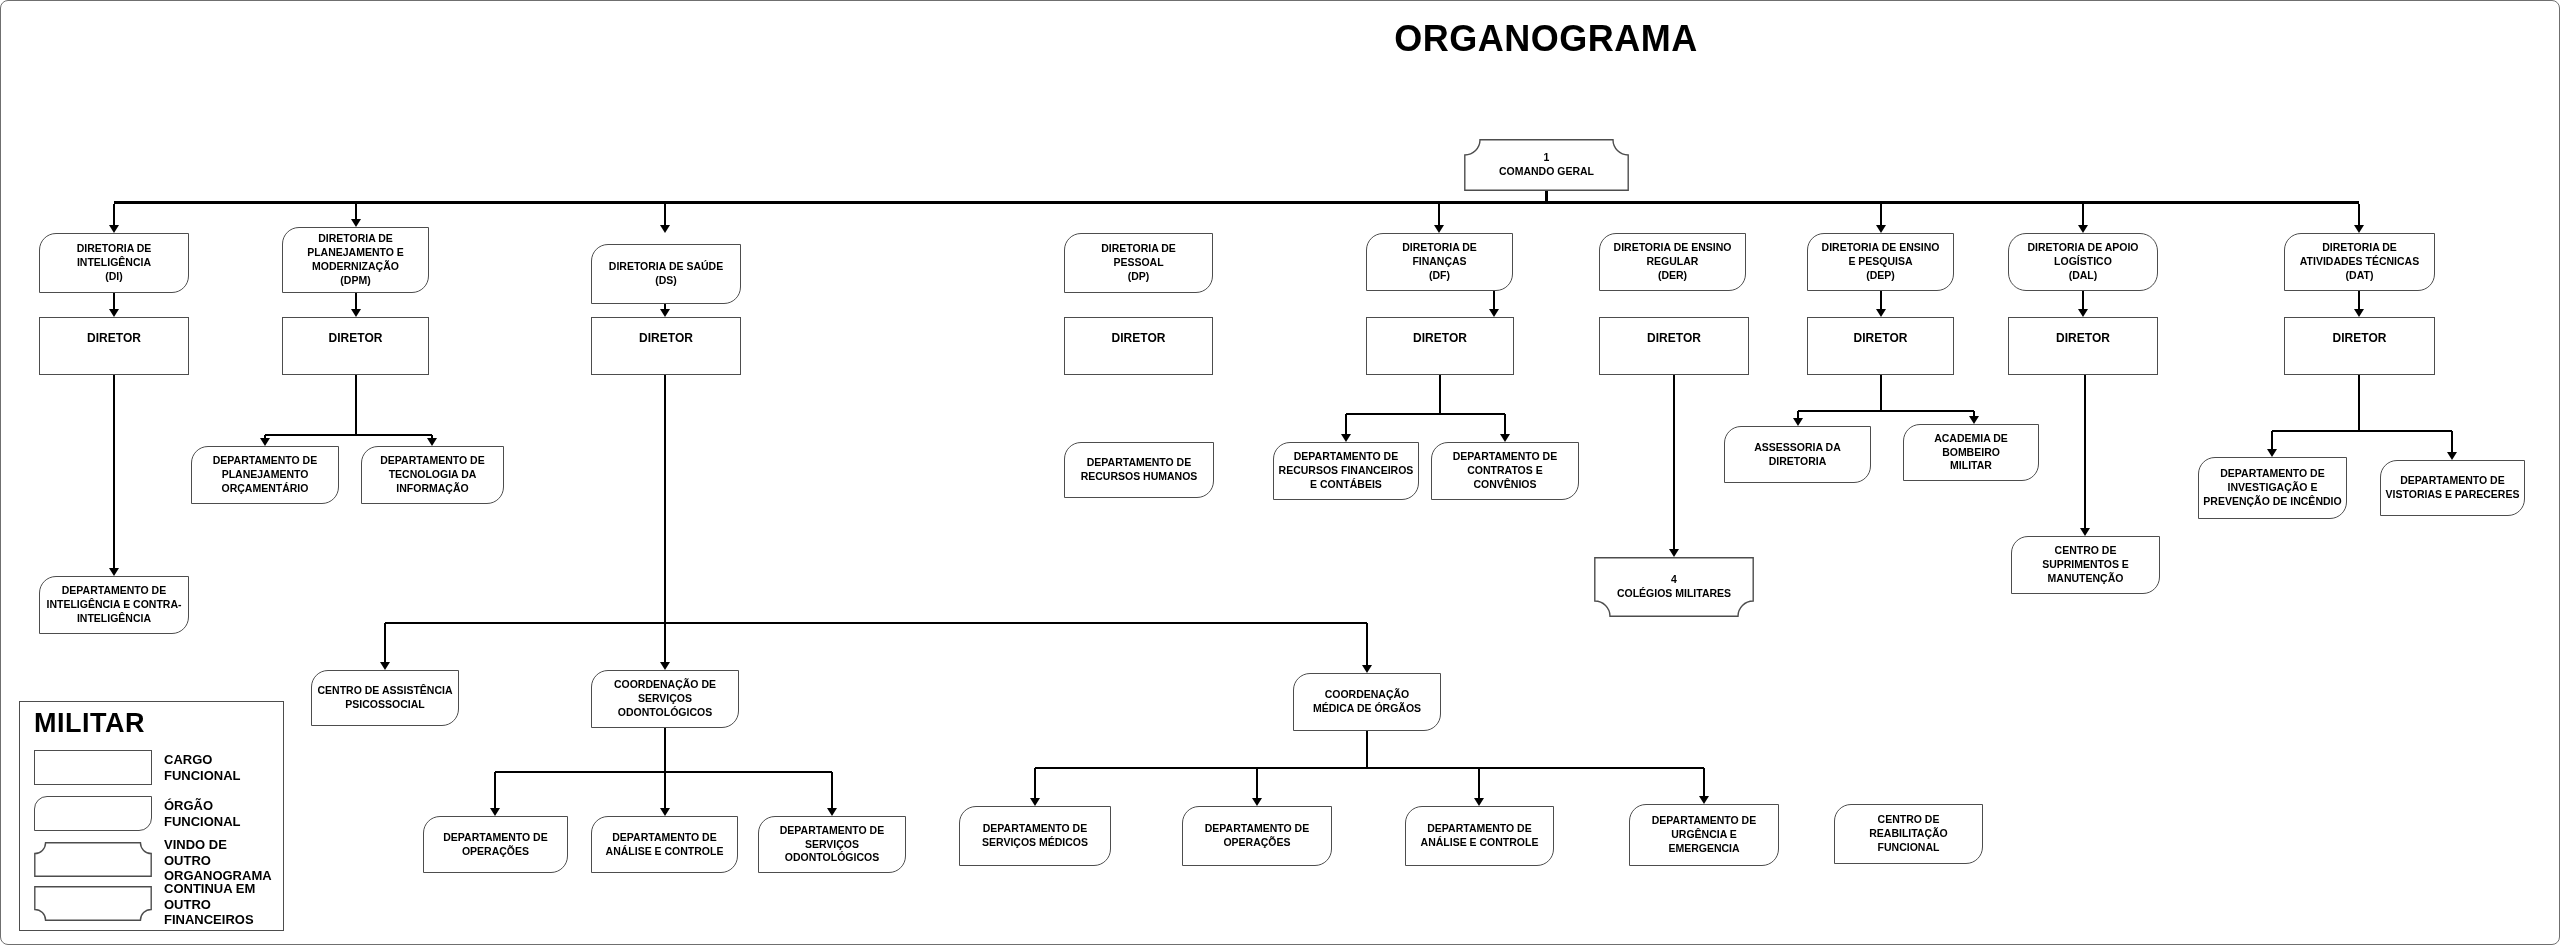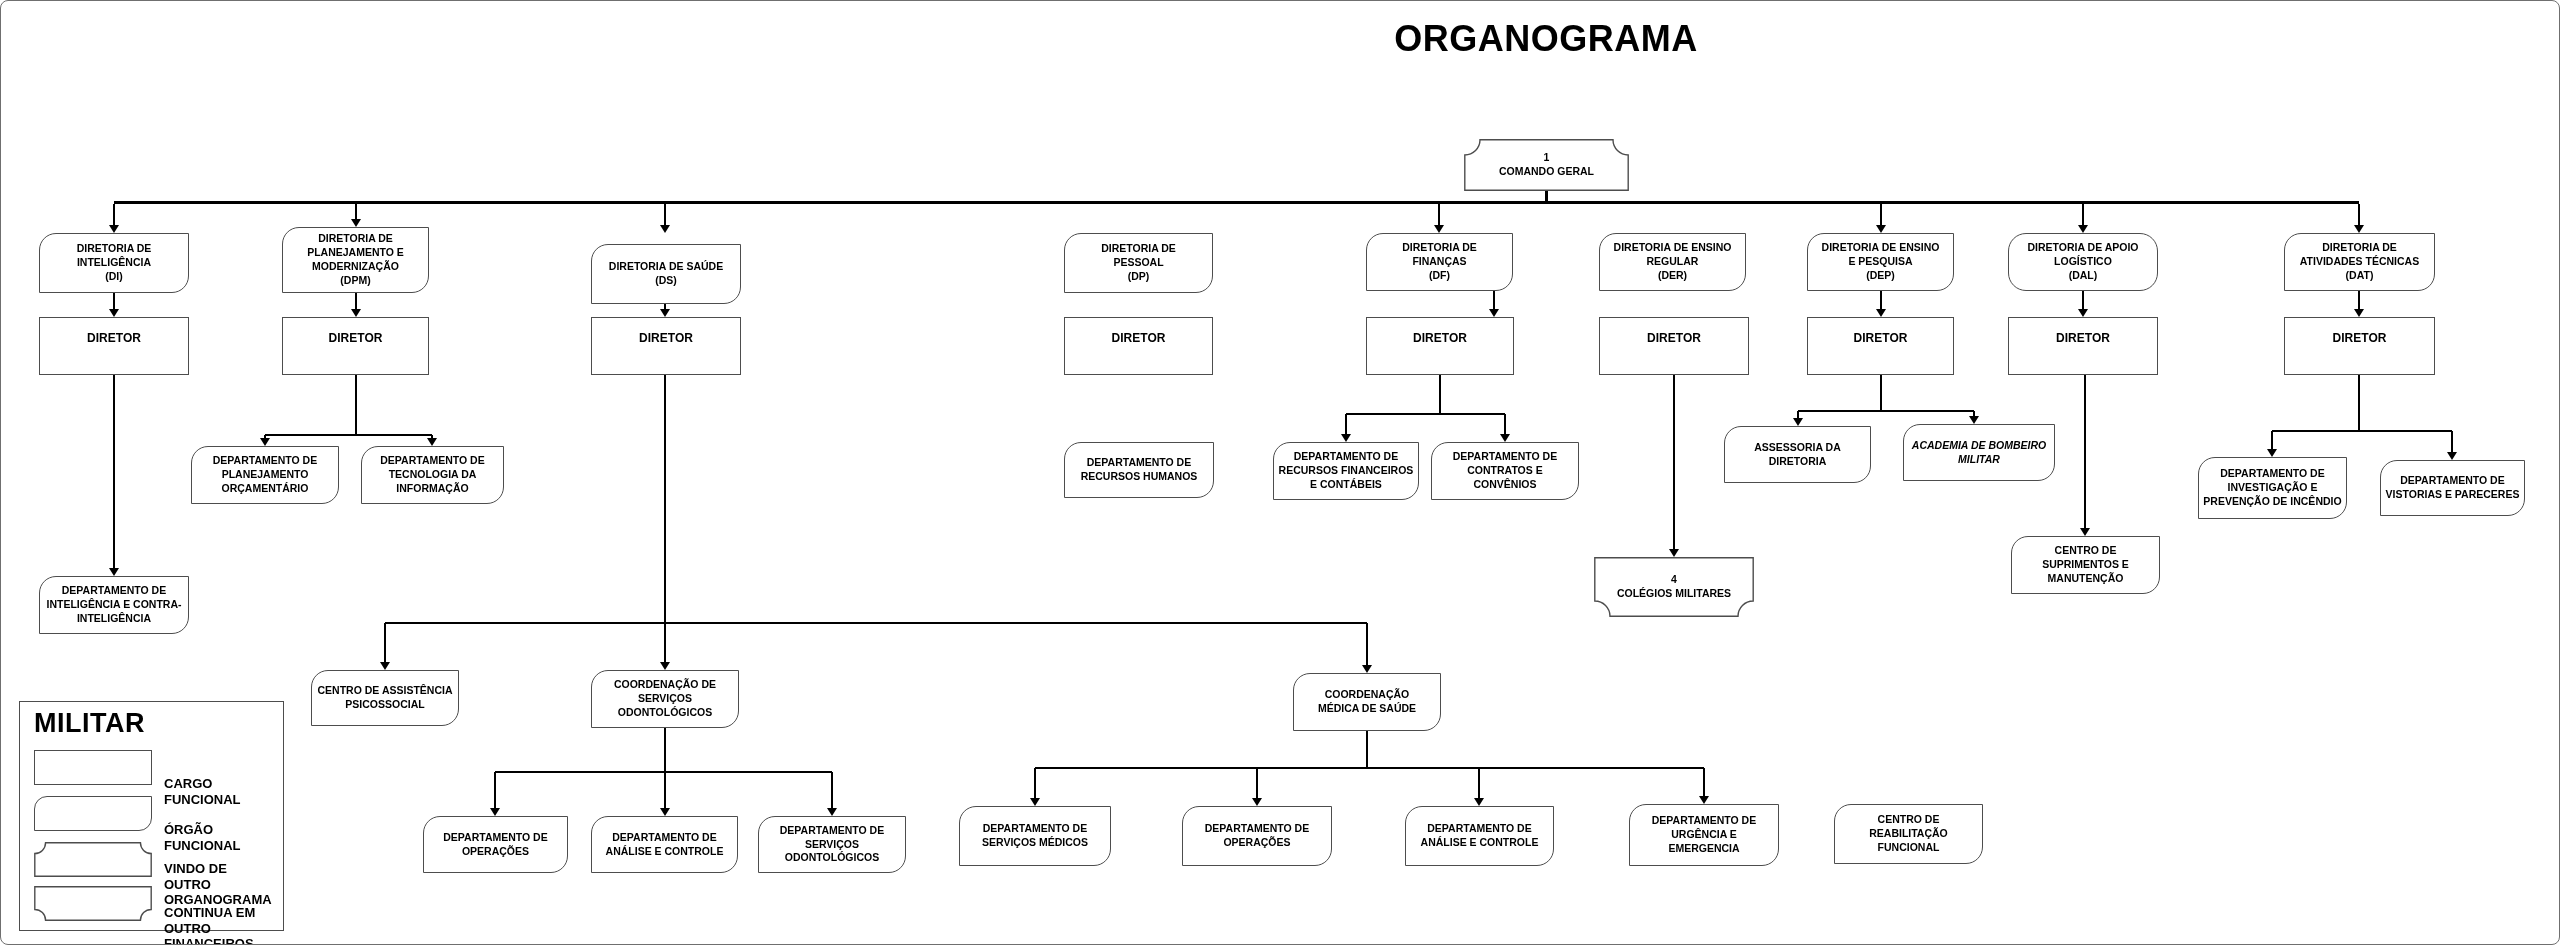--- a/index.html
+++ b/index.html
@@ -14,21 +14,21 @@
   .node.vindo,.node.continua{border:none;background:transparent;}
   .node .shape-svg{position:absolute;left:0;top:0;z-index:1;}
   .hline,.vline{position:absolute;background:#000;}
   .arrowhead{position:absolute;width:0;height:0;border-left:5px solid transparent;border-right:5px solid transparent;border-top:8px solid #000;}
   .legend{position:absolute;left:18px;top:700px;width:265px;height:230px;border:1.6px solid #4d4d4d;background:#fff;box-sizing:border-box;}
   .legend-title{position:absolute;left:14px;top:6px;font-size:27px;font-weight:bold;color:#000;letter-spacing:0.5px;}
   .legend-item{position:absolute;left:14px;width:240px;height:36px;}
   .legend-sample{position:absolute;left:0;top:0;width:118px;height:35px;background:#fff;box-sizing:border-box;}
   .legend-sample.cargo{border:1.3px solid #4d4d4d;}
   .legend-sample.orgao{border:1.3px solid #4d4d4d;border-radius:13px 0 13px 0;}
-  .legend-label{position:absolute;left:130px;top:50%;transform:translateY(-50%);font-size:13px;font-weight:bold;line-height:1.2;white-space:pre-line;color:#000;margin-top:24px;}
+  .legend-label{position:absolute;left:130px;top:50%;transform:translateY(-50%);font-size:13px;font-weight:bold;line-height:1.2;white-space:pre-line;color:#000;}
 </style>
 </head>
 <body>
 
 <div class="stage">
   <div class="title">
     <div>ORGANOGRAMA</div>
   </div>
 
   <div id="connectors-layer">
@@ -231,21 +231,21 @@
         <svg width="160" height="60" viewBox="0 0 160 60" class="shape-svg">
           <path d="M 0.8 0.8 L 159.2 0.8 L 159.2 44 A 15.2 15.2 0 0 0 144 59.2 L 16 59.2 A 15.2 15.2 0 0 0 0.8 44 Z" fill="#ffffff" stroke="#4d4d4d" stroke-width="1.4"></path>
         </svg>
         <div class="lbl">4
 COLÉGIOS MILITARES</div>
       </div>
       <div class="node orgao" style="left: 1723px; top: 425px; width: 147px; height: 57px;">
         <div class="lbl">ASSESSORIA DA
 DIRETORIA</div>
       </div>
-      <div class="node orgao" style="left: 1902px; top: 423px; width: 152px; height: 57px; font-style: italic;">
+      <div class="node orgao" style="left: 1902px; top: 423px; width: 136px; height: 57px;">
         <div class="lbl">ACADEMIA DE BOMBEIRO
 MILITAR</div>
       </div>
       <div class="node orgao" style="left: 2010px; top: 535px; width: 149px; height: 58px;">
         <div class="lbl">CENTRO DE
 SUPRIMENTOS E
 MANUTENÇÃO</div>
       </div>
       <div class="node orgao" style="left: 2197px; top: 456px; width: 149px; height: 62px;">
         <div class="lbl">DEPARTAMENTO DE
@@ -260,21 +260,21 @@
         <div class="lbl">CENTRO DE ASSISTÊNCIA
 PSICOSSOCIAL</div>
       </div>
       <div class="node orgao" style="left: 590px; top: 669px; width: 148px; height: 58px;">
         <div class="lbl">COORDENAÇÃO DE
 SERVIÇOS
 ODONTOLÓGICOS</div>
       </div>
       <div class="node orgao" style="left: 1292px; top: 672px; width: 148px; height: 58px;">
         <div class="lbl">COORDENAÇÃO
-MÉDICA DE SAÚDE</div>
+MÉDICA DE ÓRGÃOS</div>
       </div>
       <div class="node orgao" style="left: 422px; top: 815px; width: 145px; height: 57px;">
         <div class="lbl">DEPARTAMENTO DE
 OPERAÇÕES</div>
       </div>
       <div class="node orgao" style="left: 590px; top: 815px; width: 147px; height: 57px;">
         <div class="lbl">DEPARTAMENTO DE
 ANÁLISE E CONTROLE</div>
       </div>
       <div class="node orgao" style="left: 757px; top: 815px; width: 148px; height: 57px;">

